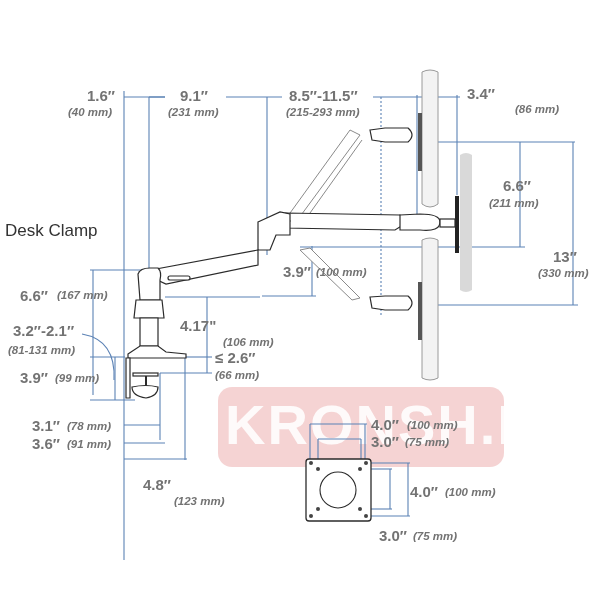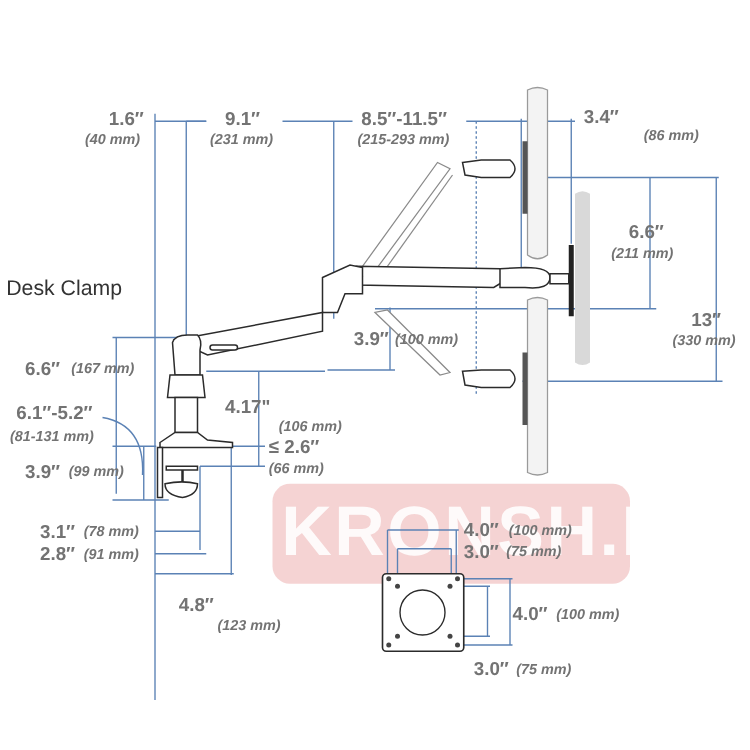--- a/index.html
+++ b/index.html
@@ -167,33 +167,33 @@
 
   <div class="lbl big" style="left:283px; top:264px;">3.9″</div>
   <div class="lbl sm" style="left:316px; top:267px;">(100 mm)</div>
 
   <div class="lbl big" style="left:20px; top:288px;">6.6″</div>
   <div class="lbl sm" style="left:57px; top:290px;">(167 mm)</div>
 
   <div class="lbl big" style="left:180px; top:318px;">4.17"</div>
   <div class="lbl sm" style="left:223px; top:337px;">(106 mm)</div>
 
-  <div class="lbl big" style="left:13px; top:323px;">6.1″-5.2″</div>
+  <div class="lbl big" style="left:13px; top:323px;">3.2″-2.1″</div>
   <div class="lbl sm" style="left:8px; top:345px;">(81-131 mm)</div>
 
   <div class="lbl big" style="left:20px; top:370px;">3.9″</div>
   <div class="lbl sm" style="left:55px; top:373px;">(99 mm)</div>
 
   <div class="lbl big" style="left:215px; top:350px;">≤ 2.6″</div>
   <div class="lbl sm" style="left:215px; top:370px;">(66 mm)</div>
 
   <div class="lbl big" style="left:32px; top:418px;">3.1″</div>
   <div class="lbl sm" style="left:67px; top:421px;">(78 mm)</div>
 
-  <div class="lbl big" style="left:32px; top:436px;">2.8″</div>
+  <div class="lbl big" style="left:32px; top:436px;">3.6″</div>
   <div class="lbl sm" style="left:67px; top:439px;">(91 mm)</div>
 
   <div class="lbl big" style="left:143px; top:477px;">4.8″</div>
   <div class="lbl sm" style="left:130px; top:496px;padding-left:44px;">(123 mm)</div>
 
   <div class="lbl big" style="left:371px; top:417px;">4.0″</div>
   <div class="lbl sm" style="left:407px; top:420px;">(100 mm)</div>
 
   <div class="lbl big" style="left:371px; top:434px;">3.0″</div>
   <div class="lbl sm" style="left:405px; top:437px;">(75 mm)</div>

